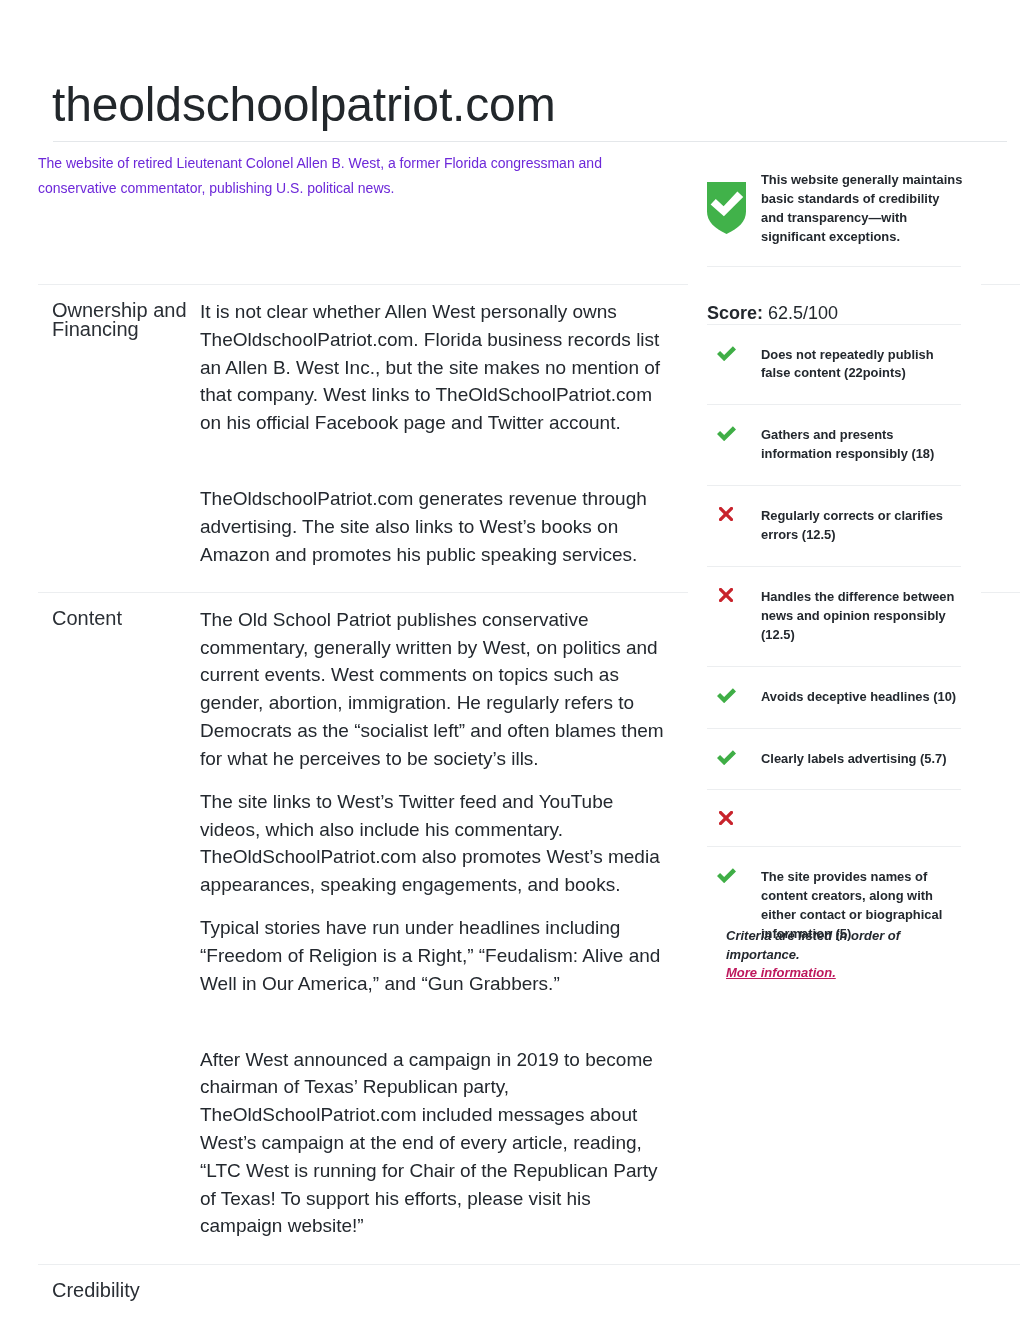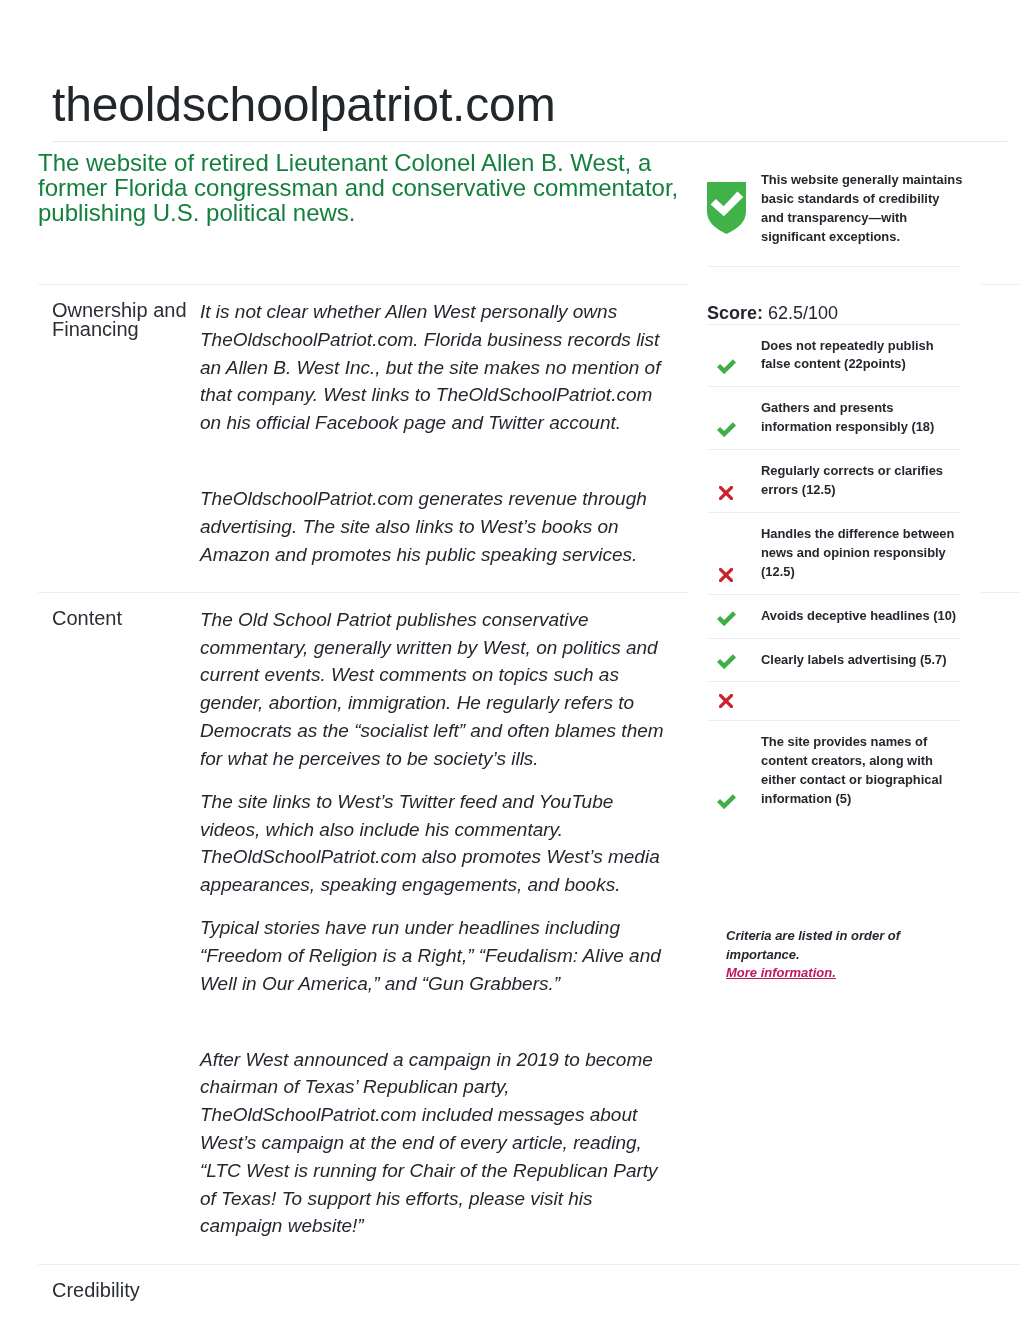--- a/index.html
+++ b/index.html
@@ -6,52 +6,52 @@
   html,body{margin:0;padding:0;background:#ffffff;}
   body{font-family:"Liberation Sans",sans-serif;color:#22272b;-webkit-font-smoothing:antialiased;text-rendering:optimizeLegibility;}
   .page{width:1020px;min-height:1320px;position:relative;background:#fff;overflow:hidden;}
 
   
   .site-title{position:absolute;left:52px;top:81px;font-size:48px;font-weight:400;
               line-height:48px;color:#22272b;white-space:nowrap;letter-spacing:-0.15px;}
   .title-rule{position:absolute;left:53px;top:141px;width:954px;height:1px;background:#e4e7ea;}
 
   
-  .summary-text{position:absolute;left:38px;top:151px;width:645px;font-size:24px;
-                line-height:24.9px;color:#15803d;}
+  .summary-text{position:absolute;left:38px;top:151px;width:645px;font-size:14px;
+                line-height:24.9px;color:#6d28d9;}
 
   
   .rp{position:absolute;left:707px;top:0;width:254px;z-index:3;}
   .shield{position:absolute;left:0px;top:182px;width:39px;height:52px;}
   .rp-headline{position:absolute;left:54px;top:170px;width:202px;font-size:12.9px;font-weight:700;
                line-height:19px;color:#23282e;}
   .rp-rule{z-index:3;position:absolute;left:707px;top:266px;width:254px;height:1px;background:#eceef0;}
   .score{z-index:3;position:absolute;left:707px;top:278px;font-size:18px;color:#23282e;line-height:20px;margin-top:25px;}
   .score b{font-weight:700;}
 
   .crit-list{z-index:3;position:absolute;left:707px;top:323.5px;width:254px;}
-  .crit{display:flex;align-items:flex-end;border-top:1px solid #eceef0;box-sizing:border-box;
-        padding:12px 0;}
+  .crit{display:flex;align-items:flex-start;border-top:1px solid #eceef0;box-sizing:border-box;
+        padding:21px 0;}
   .crit .mark{width:38px;flex:0 0 38px;display:flex;align-items:center;justify-content:center;}
   .crit .ctext{font-size:12.9px;font-weight:700;line-height:18.9px;color:#23282e;
                width:200px;padding:0;margin-left:16px;}
 
   .rp-foot{z-index:3;position:absolute;left:726px;top:927px;width:220px;font-size:13px;
            font-weight:700;font-style:italic;line-height:18.6px;color:#23282e;}
   .rp-foot a{color:#be185d;text-decoration:underline;}
 
   
   .tbl{position:absolute;left:38px;top:284px;width:982px;z-index:1;}
   .rp-cover{position:absolute;left:688px;top:150px;width:293px;height:1043px;background:#fff;z-index:2;}
   .trow{display:flex;border-top:1px solid #eceef0;}
   .trow .lab{width:162px;flex:0 0 162px;padding:16px 0 0 14px;box-sizing:border-box;
              font-size:20px;line-height:18.5px;color:#2a2f35;font-weight:400;}
   .trow .body{flex:0 0 468px;padding:13px 0 23.5px 0;width:468px;font-size:19px;
               line-height:27.8px;color:#23282e;}
-  .trow .body p{margin:0 0 15.2px 0;font-style:italic;}
+  .trow .body p{margin:0 0 15.2px 0;}
   .trow .body p:last-child{margin-bottom:0;margin-top:48px;}
 </style>
 </head>
 <body>
 
 <div class="page">
 
   <div class="site-title">theoldschoolpatriot.com</div>
   <div class="title-rule"></div>
   <div class="summary-text">The website of retired Lieutenant Colonel Allen B. West, a former Florida congressman and conservative commentator, publishing U.S. political news.</div>

